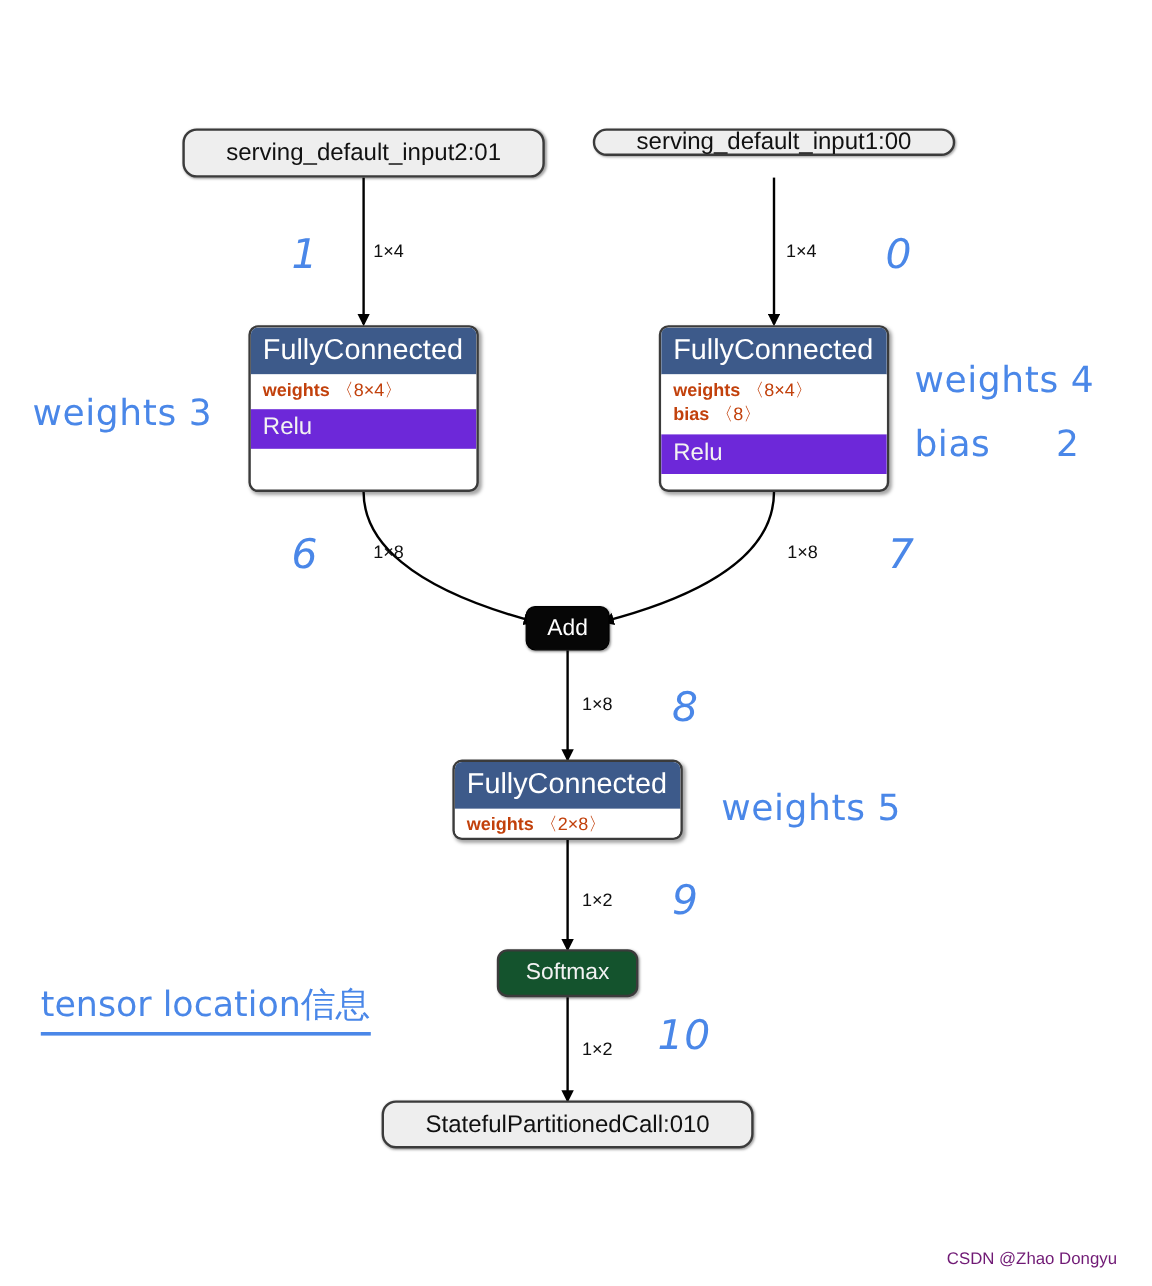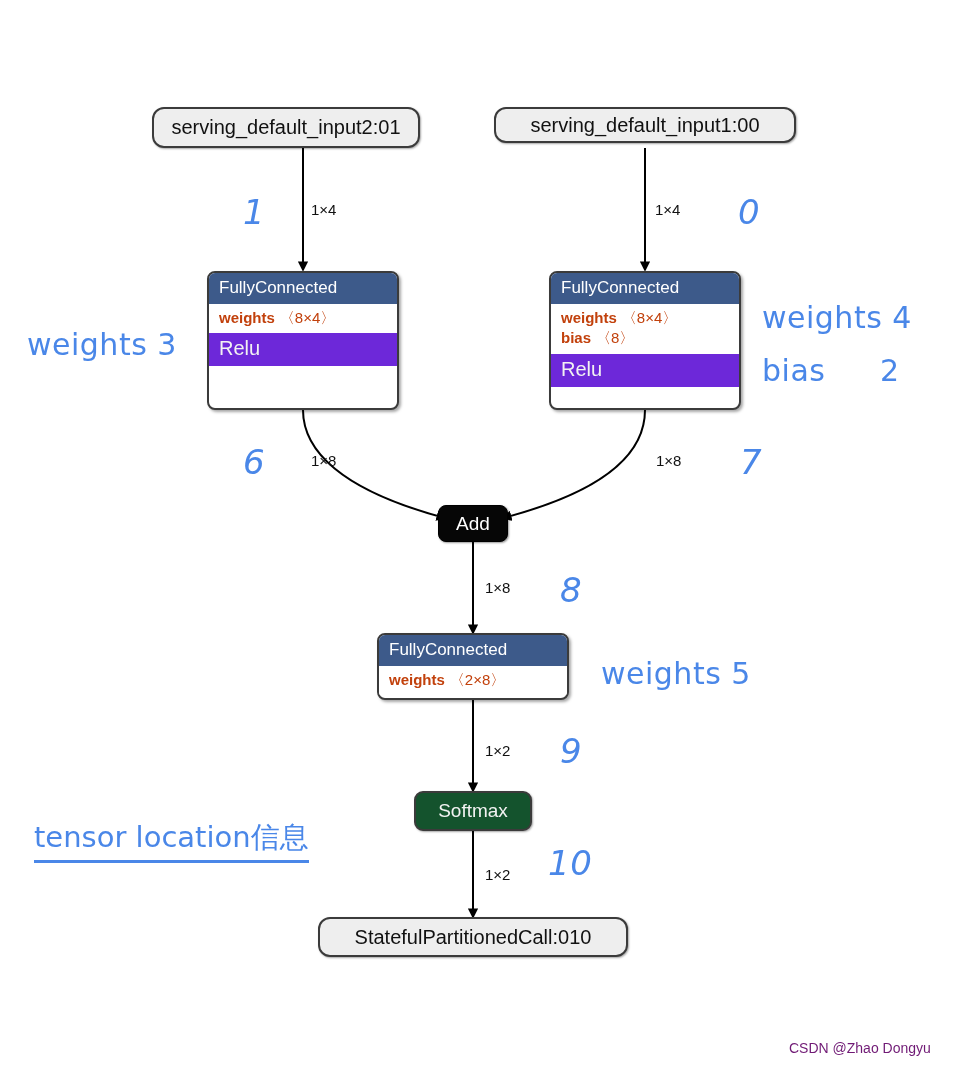--- a/index.html
+++ b/index.html
@@ -54,21 +54,21 @@
     border-radius: 8px;
     overflow: hidden;
     background: #ffffff;
     box-shadow: 2px 2px 3px rgba(0,0,0,0.35);
     display: flex;
     flex-direction: column;
   }
   .op-title {
     background: #3d5a8a;
     color: #ffffff;
-    font-size: 17px;
+    font-size: 24px;
     padding: 5px 10px 6px 10px;
     line-height: 1.15;
   }
   .op-attrs {
     background: #ffffff;
     color: #c2410c;
     font-size: 15px;
     padding: 4px 10px 5px 10px;
     line-height: 1.38;
   }
@@ -183,25 +183,25 @@
 
     <path d="M 645 410 C 645 450 610 490 503 518" fill="none" stroke="#000000" stroke-width="2" marker-end="url(#arrow)"></path>
 
     <line x1="473" y1="542" x2="473" y2="633" stroke="#000000" stroke-width="2" marker-end="url(#arrow)"></line>
 
     <line x1="473" y1="700" x2="473" y2="791" stroke="#000000" stroke-width="2" marker-end="url(#arrow)"></line>
 
     <line x1="473" y1="831" x2="473" y2="917" stroke="#000000" stroke-width="2" marker-end="url(#arrow)"></line>
   </svg>
 
-  <div class="io-node" style="left:152px; top:107px; width:268px; height:41px;text-align:right;">
+  <div class="io-node" style="left:152px; top:107px; width:302px; height:41px;text-align:right;">
     <span>serving_default_input2:01</span>
   </div>
 
-  <div class="io-node" style="left:494px; top:107px; width:302px; height:36px;">
+  <div class="io-node" style="left:494px; top:107px; width:302px; height:23px;">
     <span>serving_default_input1:00</span>
   </div>
 
   <div class="io-node" style="left:318px; top:917px; width:310px; height:40px;">
     <span>StatefulPartitionedCall:010</span>
   </div>
 
   <div class="op-node" style="left:207px; top:271px; width:192px; height:139px;">
     <div class="op-title">FullyConnected</div>
     <div class="op-attrs">

